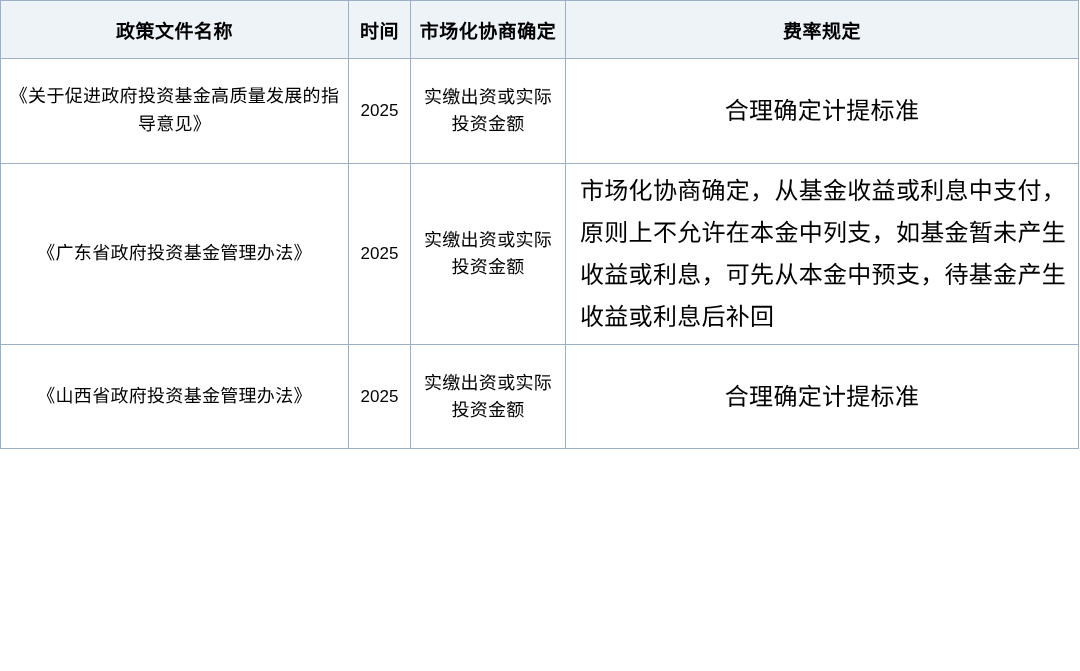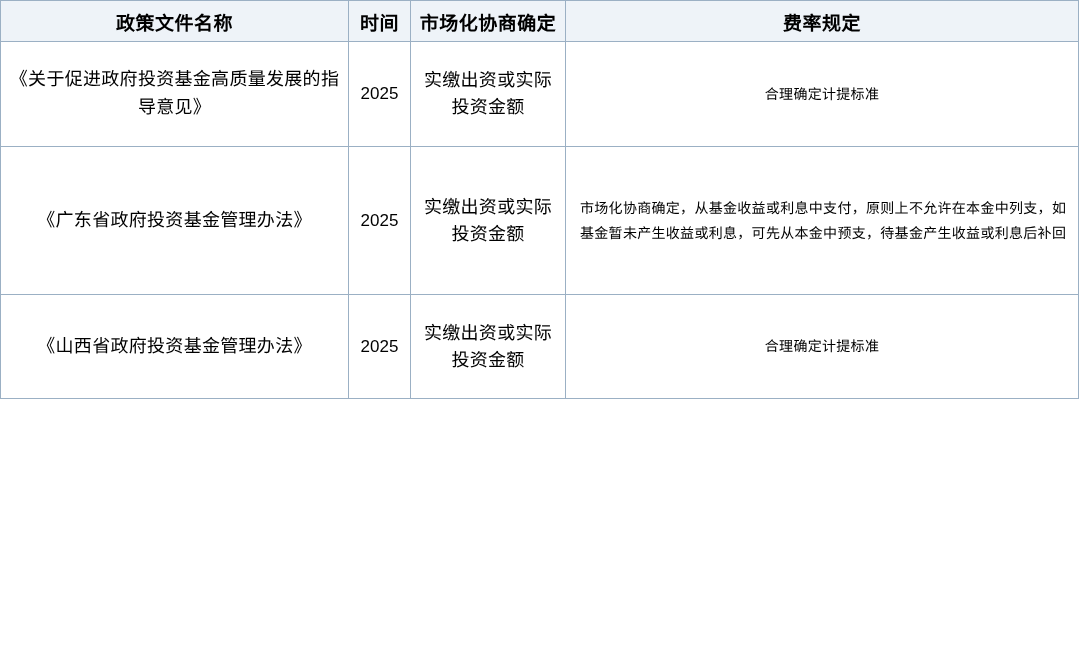--- a/index.html
+++ b/index.html
@@ -30,21 +30,21 @@
     border: 1px solid #9bb0c4;
     vertical-align: middle;
     text-align: center;
     padding: 6px 8px;
     box-sizing: border-box;
   }
   table.policy-table thead th {
     background: #eef3f8;
     font-weight: bold;
     font-size: 19px;
-    height: 41px;
+    height: 58px;
     letter-spacing: 0.5px;
   }
   col.c-name  { width: 348px; }
   col.c-year  { width: 62px; }
   col.c-base  { width: 155px; }
   col.c-rate  { width: 513px; }
 
   td.cell-name {
     font-size: 18px;
     line-height: 1.55;
@@ -52,21 +52,21 @@
   }
   td.cell-year {
     font-size: 17px;
   }
   td.cell-base {
     font-size: 18px;
     line-height: 1.5;
     letter-spacing: 0.3px;
   }
   td.cell-rate {
-    font-size: 14px;
+    font-size: 24px;
     line-height: 1.75;
     letter-spacing: 0.3px;
   }
   td.cell-rate.long {
     text-align: left;
     padding-left: 14px;
     padding-right: 10px;
   }
   tr.r0 td { height: 105px; }
   tr.r1 td { height: 148px; }

